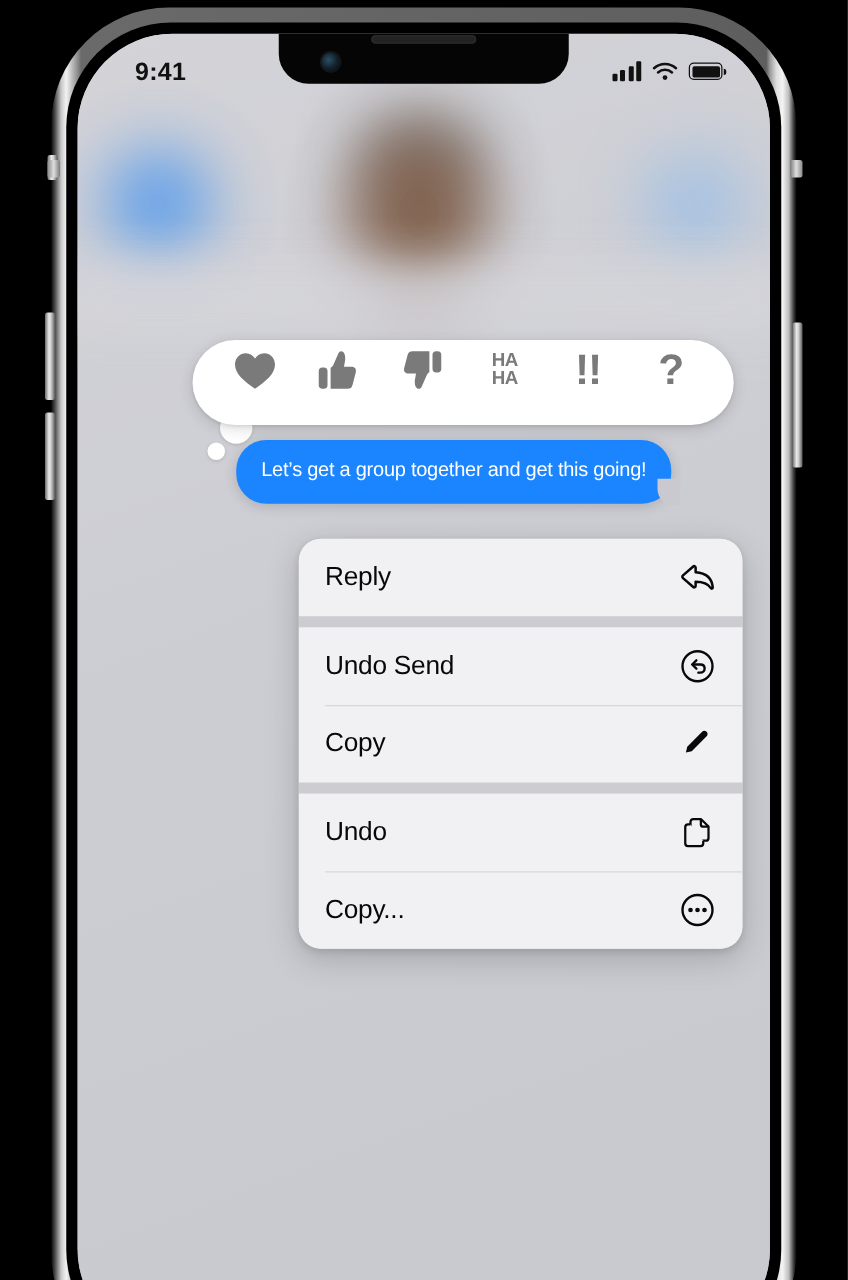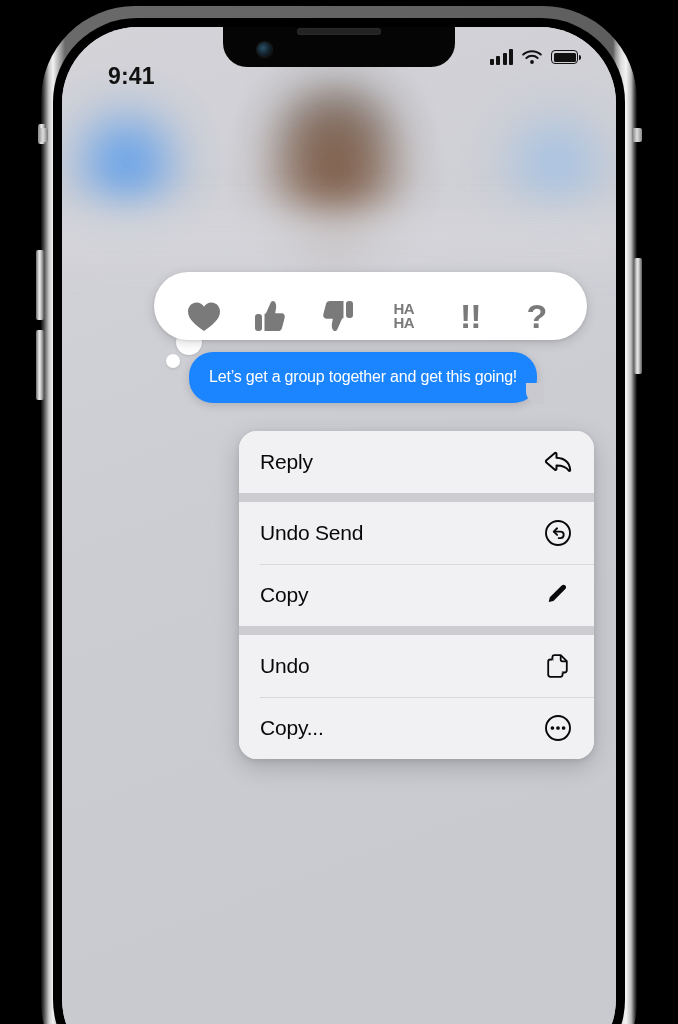--- a/index.html
+++ b/index.html
@@ -98,22 +98,22 @@
   .status-bar {
     position: absolute;
     left: 0; top: 0;
     width: 554px;
     height: 62px;
     z-index: 40;
     pointer-events: none;
   }
   .status-time {
     position: absolute;
-    left: 46px; top: 36px;
-    font-size: 23px;
+    left: 46px; top: 20px;
+    font-size: 20px;
     font-weight: bold;
     letter-spacing: 0.2px;
     color: #111;
   }
   .status-right {
     position: absolute;
     right: 38px; top: 22px;
     display: flex;
     align-items: center;
     gap: 8px;
@@ -193,21 +193,21 @@
   }
   .tapback-bar {
     position: absolute;
     left: 92px;
     top: 245px;
     width: 433px;
     height: 68px;
     background: #ffffff;
     border-radius: 34px;
     display: flex;
-    align-items: flex-end;
+    align-items: flex-start;
     justify-content: space-between;
     padding: 0 26px;
     box-sizing: border-box;
     z-index: 30;
     box-shadow: 0 3px 12px rgba(0,0,0,.14), 0 1px 3px rgba(0,0,0,.10);
   }
   .tapback-item {
     width: 48px;
     height: 48px;
     display: flex;

